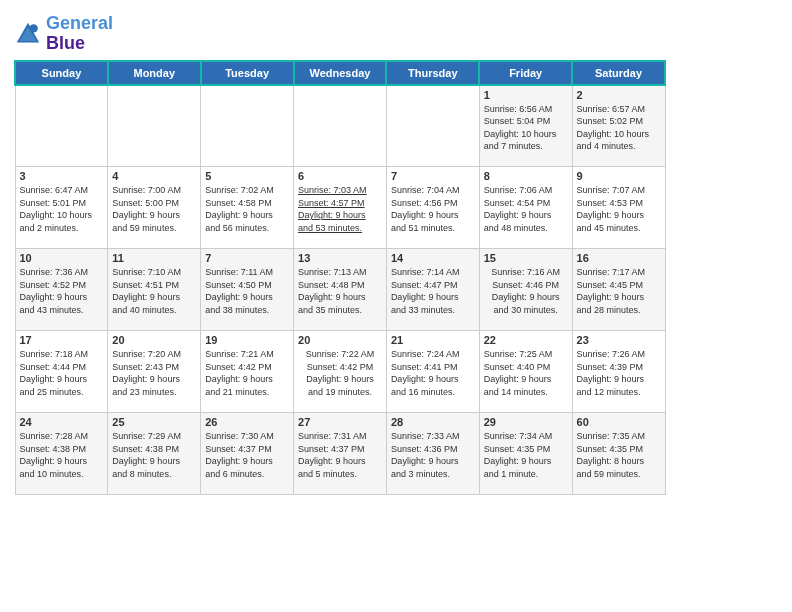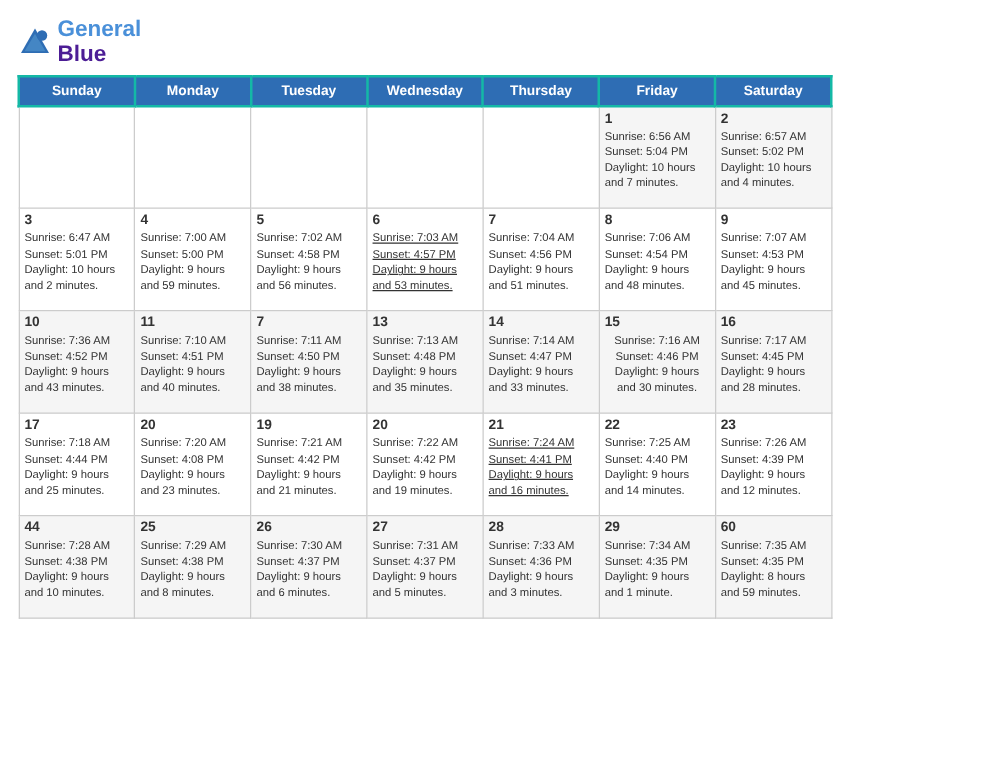--- a/index.html
+++ b/index.html
@@ -249,41 +249,41 @@
           <td>
             <span class="day-number">17</span>
             <div class="day-info" style="white-space: pre-line;">Sunrise: 7:18 AM
 Sunset: 4:44 PM
 Daylight: 9 hours
 and 25 minutes.</div>
           </td>
           <td>
             <span class="day-number">20</span>
             <div class="day-info" style="white-space: pre-line;">Sunrise: 7:20 AM
-Sunset: 4:08 PM
+Sunset: 2:43 PM
 Daylight: 9 hours
 and 23 minutes.</div>
           </td>
           <td>
             <span class="day-number">19</span>
             <div class="day-info" style="white-space: pre-line;">Sunrise: 7:21 AM
 Sunset: 4:42 PM
 Daylight: 9 hours
 and 21 minutes.</div>
           </td>
           <td>
             <span class="day-number">20</span>
-            <div class="day-info" style="white-space: pre-line;">Sunrise: 7:22 AM
+            <div class="day-info" style="white-space: pre-line; text-align: center;">Sunrise: 7:22 AM
 Sunset: 4:42 PM
 Daylight: 9 hours
 and 19 minutes.</div>
           </td>
           <td>
             <span class="day-number">21</span>
-            <div class="day-info" style="white-space: pre-line; text-decoration: underline;">Sunrise: 7:24 AM
+            <div class="day-info" style="white-space: pre-line;">Sunrise: 7:24 AM
 Sunset: 4:41 PM
 Daylight: 9 hours
 and 16 minutes.</div>
           </td>
           <td>
             <span class="day-number">22</span>
             <div class="day-info" style="white-space: pre-line;">Sunrise: 7:25 AM
 Sunset: 4:40 PM
 Daylight: 9 hours
 and 14 minutes.</div>
@@ -291,21 +291,21 @@
           <td>
             <span class="day-number">23</span>
             <div class="day-info" style="white-space: pre-line;">Sunrise: 7:26 AM
 Sunset: 4:39 PM
 Daylight: 9 hours
 and 12 minutes.</div>
           </td>
         </tr>
         <tr>
           <td>
-            <span class="day-number">44</span>
+            <span class="day-number">24</span>
             <div class="day-info" style="white-space: pre-line;">Sunrise: 7:28 AM
 Sunset: 4:38 PM
 Daylight: 9 hours
 and 10 minutes.</div>
           </td>
           <td>
             <span class="day-number">25</span>
             <div class="day-info" style="white-space: pre-line;">Sunrise: 7:29 AM
 Sunset: 4:38 PM
 Daylight: 9 hours

